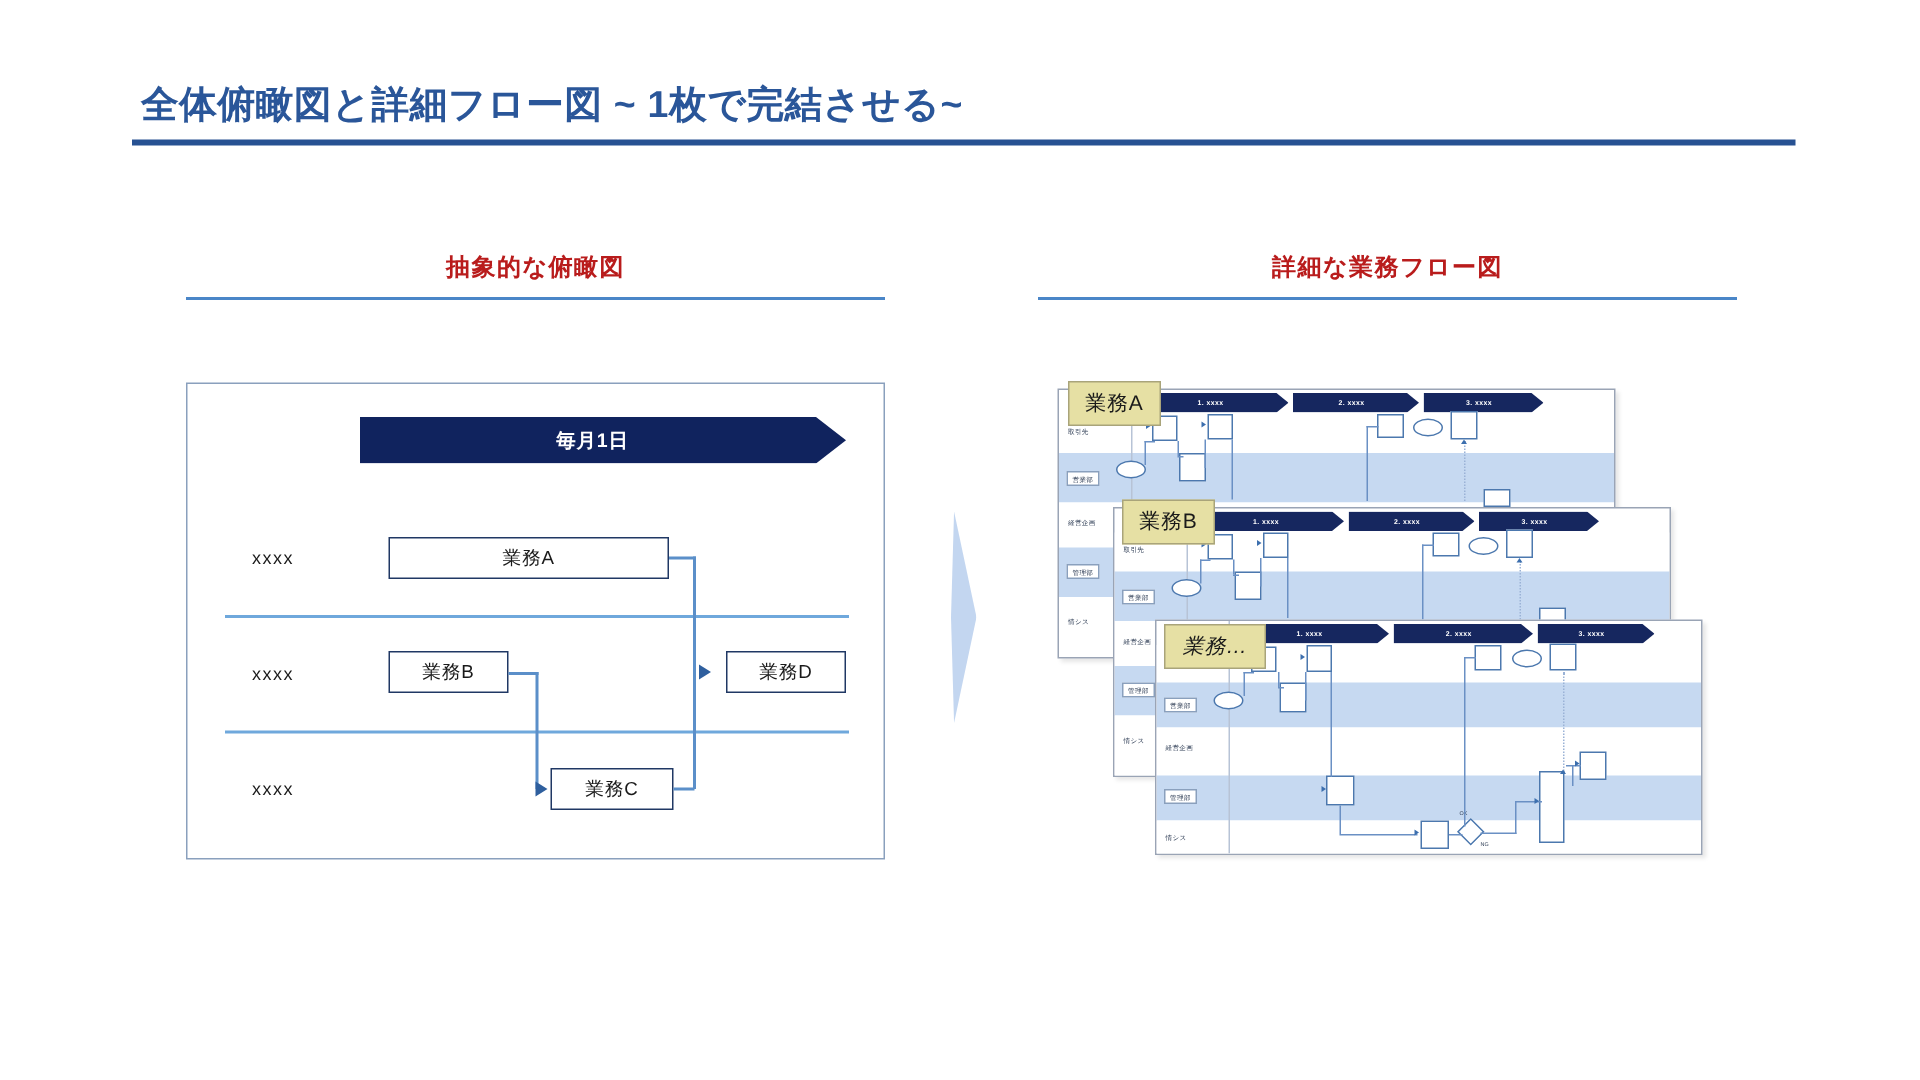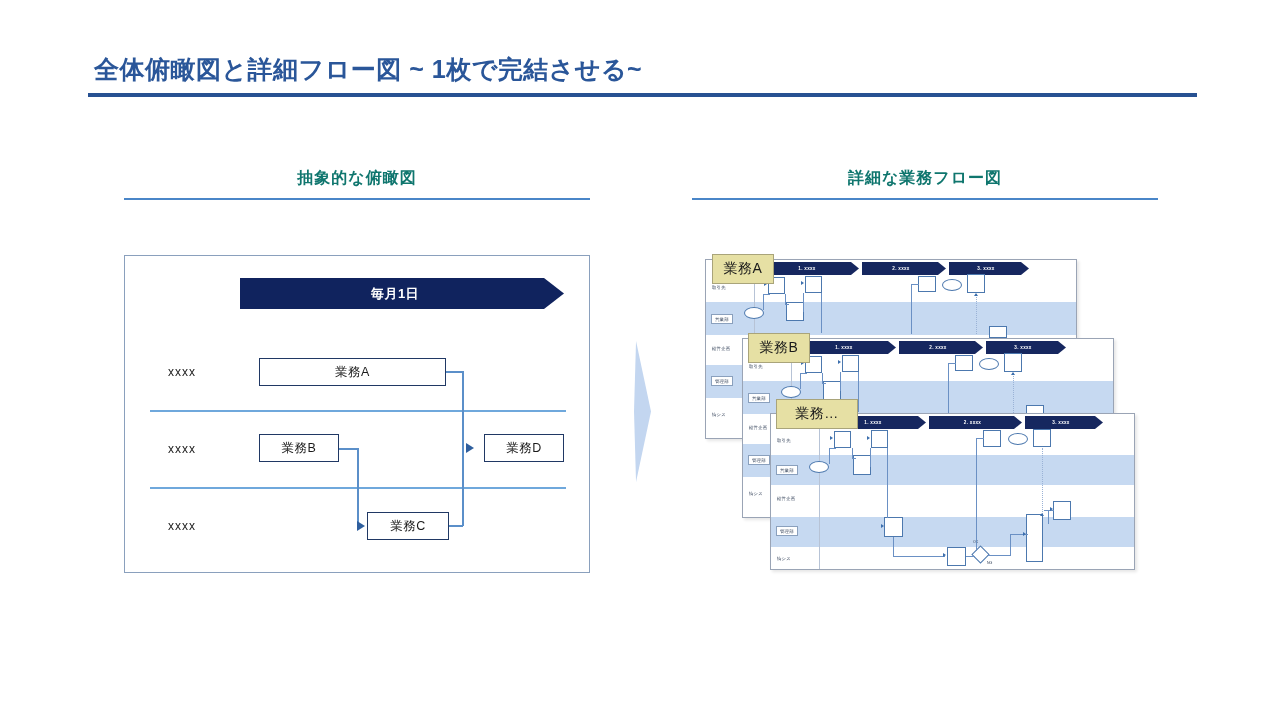--- a/index.html
+++ b/index.html
@@ -38,21 +38,21 @@
   }
 
   
   .section-head {
     position: absolute;
     text-align: center;
   }
   .section-head .sh-label {
     font-size: 16px;
     font-weight: bold;
-    color: #0f766e;
+    color: #b91c1c;
     letter-spacing: 1px;
     display: block;
     padding-bottom: 9px;
   }
   .section-head .sh-rule {
     display: block;
     height: 1.5px;
     background: #4a86c8;
     width: 100%;
   }
@@ -290,21 +290,21 @@
     color: #1a1a1a;
     font-size: 14px;
     display: flex;
     align-items: center;
     justify-content: center;
     box-sizing: border-box;
     letter-spacing: 0.5px;
   }
   #card-tab-1 { left: 12px;  top: 4px;   width: 62px; height: 30px; z-index: 4; }
   #card-tab-2 { left: 48px;  top: 83px;  width: 62px; height: 30px; z-index: 5; }
-  #card-tab-3 { left: 76px;  top: 149px; width: 82px; height: 30px; z-index: 6; }
+  #card-tab-3 { left: 76px;  top: 166px; width: 68px; height: 30px; z-index: 6; font-style: italic; }
 </style>
 </head>
 <body>
 
 <div id="slide-title">全体俯瞰図と詳細フロー図 ~ 1枚で完結させる~</div>
 <div id="title-rule"></div>
 
 <div class="section-head" id="section-left">
   <span class="sh-label">抽象的な俯瞰図</span>
   <span class="sh-rule"></span>

